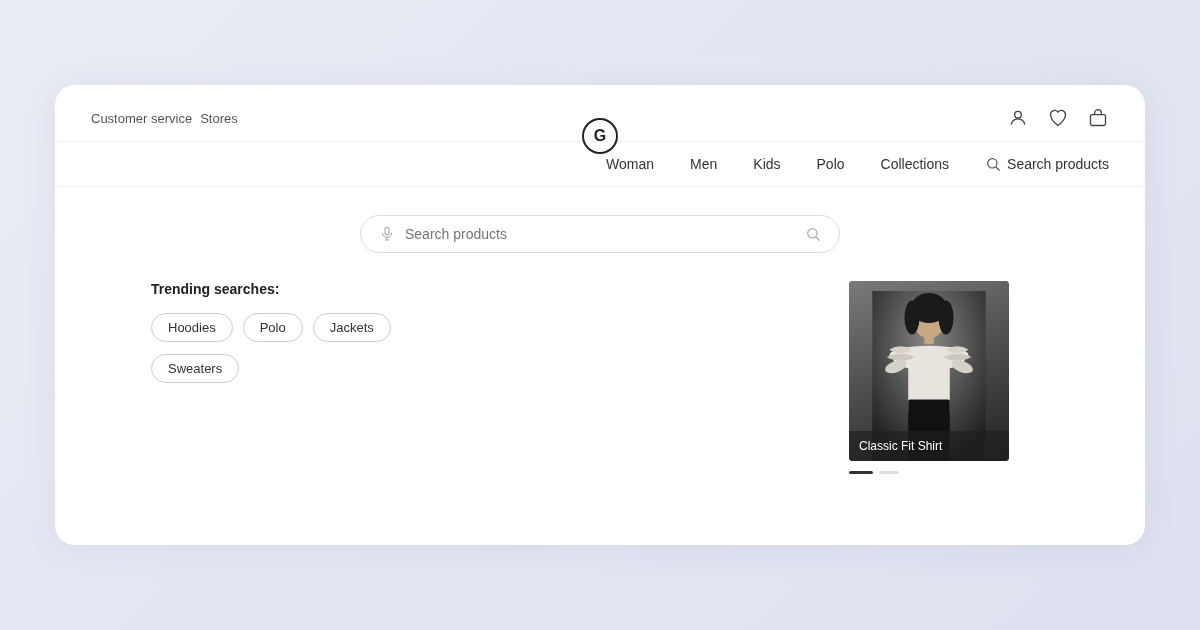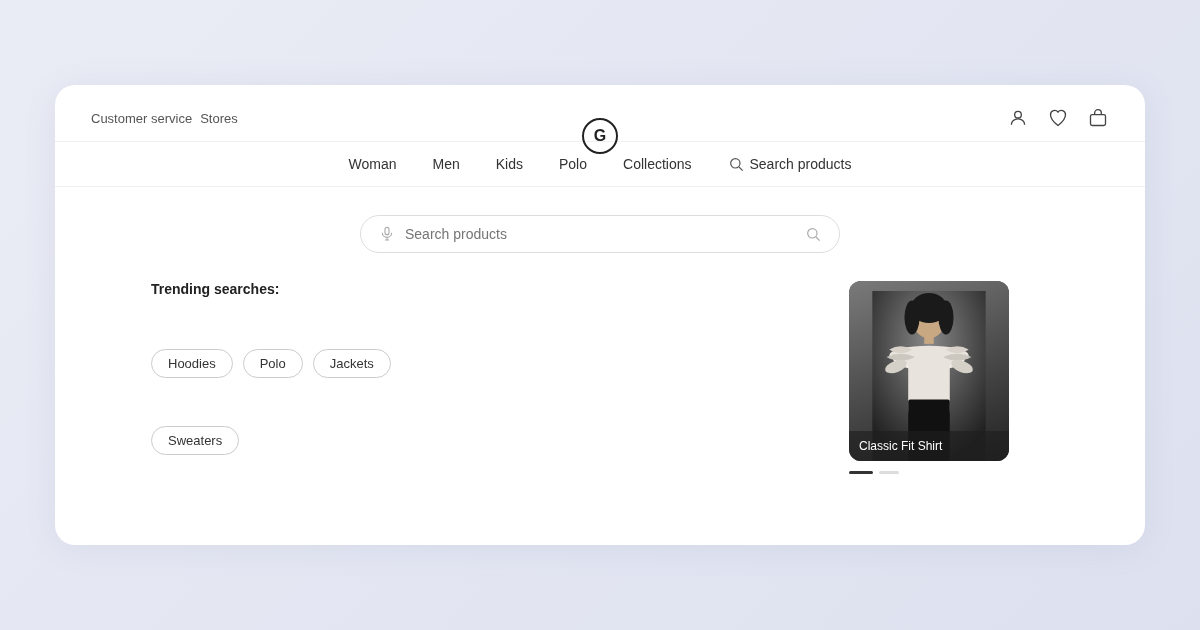--- a/index.html
+++ b/index.html
@@ -86,21 +86,21 @@
       display: flex;
       align-items: center;
       justify-content: center;
       cursor: pointer;
       color: #444;
     }
     
     .nav-bar {
       display: flex;
       align-items: center;
-      justify-content: center;
+      justify-content: flex-end;
       gap: 36px;
       padding: 14px 36px;
       border-bottom: 1px solid #f0f0f0;
     }
     .nav-link {
       font-size: 14px;
       color: #333;
       cursor: pointer;
       text-decoration: none;
     }
@@ -164,34 +164,33 @@
       margin-bottom: 12px;
     }
     .tag {
       border: 1px solid #ccc;
       border-radius: 20px;
       padding: 6px 16px;
       font-size: 13px;
       color: #333;
       cursor: pointer;
       background: #fff;
-      margin-top: 36px;
     }
     .you-may-like {
       min-width: 200px;
     }
     .you-may-like-title {
       font-size: 14px;
       font-weight: 600;
       color: #222;
       margin-bottom: 16px;
     }
     .product-card {
       width: 160px;
-      border-radius: 12px;
+      border-radius: 4px;
       overflow: hidden;
       position: relative;
       background: #555;
     }
     .product-img {
       width: 160px;
       height: 180px;
       background: linear-gradient(160deg, #7a7a7a 0%, #444 60%, #222 100%);
       display: flex;
       align-items: center;

